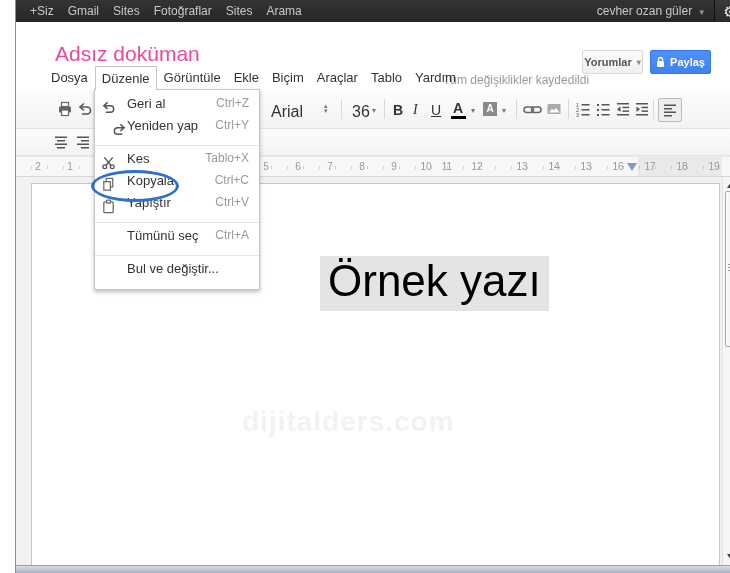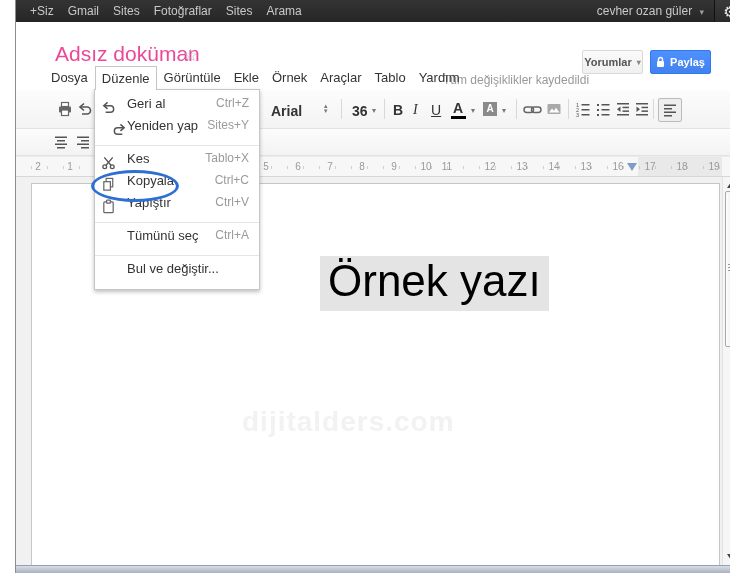--- a/index.html
+++ b/index.html
@@ -47,21 +47,21 @@
   .mb-item.open{background:#fff;border:1px solid #c5c5c5;border-bottom:none;z-index:115;}
   .saved-status{position:absolute;left:428px;top:73px;font-size:12px;color:#999;}
 
   
   .tb-row{position:absolute;left:0;width:730px;background:linear-gradient(#fcfcfc,#f3f3f3);
           border-bottom:1px solid #e2e2e2;box-sizing:border-box;}
   .row1{top:90px;height:39px;}
   .row2{top:129px;height:27px;}
   .tb-icon{position:absolute;width:16px;height:16px;cursor:pointer;}
   .vsep{position:absolute;width:1px;height:20px;top:9px;background:#d8d8d8;}
-  .tb-text{position:absolute;font-size:14px;font-weight:bold;color:#333;cursor:pointer;}
+  .tb-text{position:absolute;font-size:16px;font-weight:normal;color:#333;cursor:pointer;}
   .spinner{position:absolute;display:flex;flex-direction:column;line-height:5px;font-size:7px;color:#777;cursor:pointer;}
   .caret-sm{position:absolute;font-size:8px;color:#777;cursor:pointer;}
   .fmt{position:absolute;font-size:14px;color:#333;cursor:pointer;line-height:16px;}
   .color-bar{position:absolute;width:15px;height:3px;background:#000;}
   .hl-box{position:absolute;width:14px;height:14px;background:#8a8a8a;color:#fff;font-size:10px;
           font-weight:bold;text-align:center;line-height:14px;cursor:pointer;}
   .pressed-btn{position:absolute;width:24px;height:24px;border:1px solid #bbb;border-radius:2px;
                background:#eee;box-sizing:border-box;display:flex;align-items:center;justify-content:center;cursor:pointer;}
 
   
@@ -145,21 +145,21 @@
       <rect x="1" y="5" width="7" height="6" rx="1" fill="#fff"></rect>
     </svg>
     <span>Paylaş</span>
   </div>
 
   <div class="menubar">
     <div class="mb-item">Dosya</div>
     <div class="mb-item open">Düzenle</div>
     <div class="mb-item">Görüntüle</div>
     <div class="mb-item">Ekle</div>
-    <div class="mb-item">Örnek</div>
+    <div class="mb-item">Biçim</div>
     <div class="mb-item">Araçlar</div>
     <div class="mb-item">Tablo</div>
     <div class="mb-item">Yardım</div>
   </div>
   <div class="saved-status">Tüm değişiklikler kaydedildi</div>
 
   <div class="tb-row row1">
     <svg class="tb-icon" style="left:42px;top:11px" viewBox="0 0 16 16">
       <rect x="4.5" y="1.5" width="7" height="4" fill="#fff" stroke="#666" stroke-width="1.2"></rect>
       <rect x="2" y="5.5" width="12" height="6" rx="1" fill="#666"></rect>
@@ -264,21 +264,21 @@
     <div class="ruler-ticks"></div>
     <span class="rnum" style="left:17px">2</span>
     <span class="rnum" style="left:49px">1</span>
     <span class="rnum" style="left:245px">5</span>
     <span class="rnum" style="left:277px">6</span>
     <span class="rnum" style="left:309px">7</span>
     <span class="rnum" style="left:341px">8</span>
     <span class="rnum" style="left:373px">9</span>
     <span class="rnum" style="left:405px">10</span>
     <span class="rnum" style="left:426px">11</span>
-    <span class="rnum" style="left:469px">12</span>
+    <span class="rnum" style="left:456px">12</span>
     <span class="rnum" style="left:501px">13</span>
     <span class="rnum" style="left:533px">14</span>
     <span class="rnum" style="left:565px">13</span>
     <span class="rnum" style="left:597px">16</span>
     <span class="rnum" style="left:629px">17</span>
     <span class="rnum" style="left:661px">18</span>
     <span class="rnum" style="left:693px">19</span>
     <span class="margin-marker"></span>
   </div>
 
@@ -310,21 +310,21 @@
       <span class="mi-shortcut">Ctrl+Z</span>
     </div>
     <div class="menu-item">
       <span class="mi-icon" style="transform:scaleX(-1)">
         <svg width="15" height="15" viewBox="0 0 16 16">
           <path d="M5 13 h5 a3.5 3.5 0 0 0 0-7 H4" fill="none" stroke="#555" stroke-width="1.6"></path>
           <path d="M7 2.5 L3 6 L7 9.5" fill="none" stroke="#555" stroke-width="1.6"></path>
         </svg>
       </span>
       <span class="mi-label">Yeniden yap</span>
-      <span class="mi-shortcut">Sites+Y</span>
+      <span class="mi-shortcut">Ctrl+Y</span>
     </div>
     <div class="menu-sep"></div>
     <div class="menu-item">
       <span class="mi-icon">
         <svg width="15" height="15" viewBox="0 0 16 16">
           <circle cx="4" cy="12.5" r="2" fill="none" stroke="#555" stroke-width="1.4"></circle>
           <circle cx="12" cy="12.5" r="2" fill="none" stroke="#555" stroke-width="1.4"></circle>
           <path d="M5.2 11.2 L12.5 2.5 M10.8 11.2 L3.5 2.5" stroke="#555" stroke-width="1.4"></path>
         </svg>
       </span>

